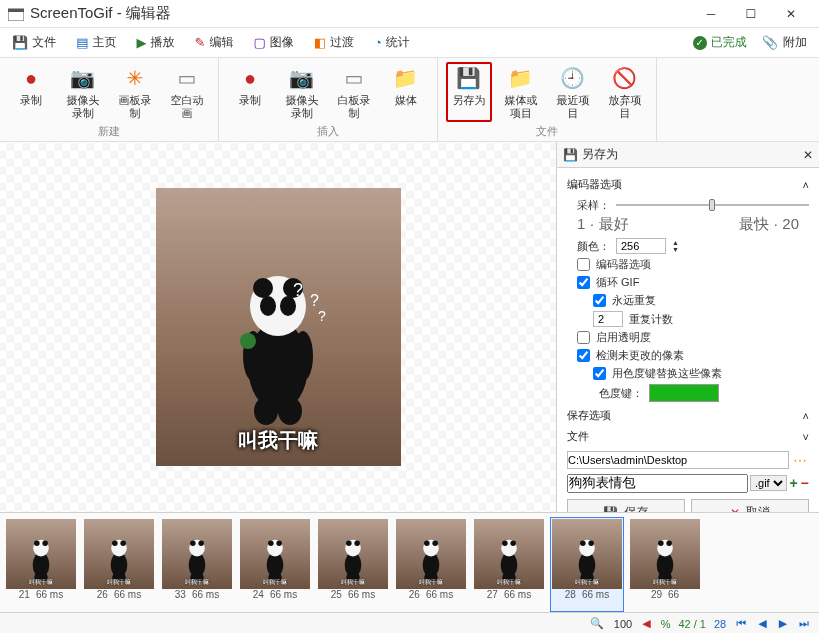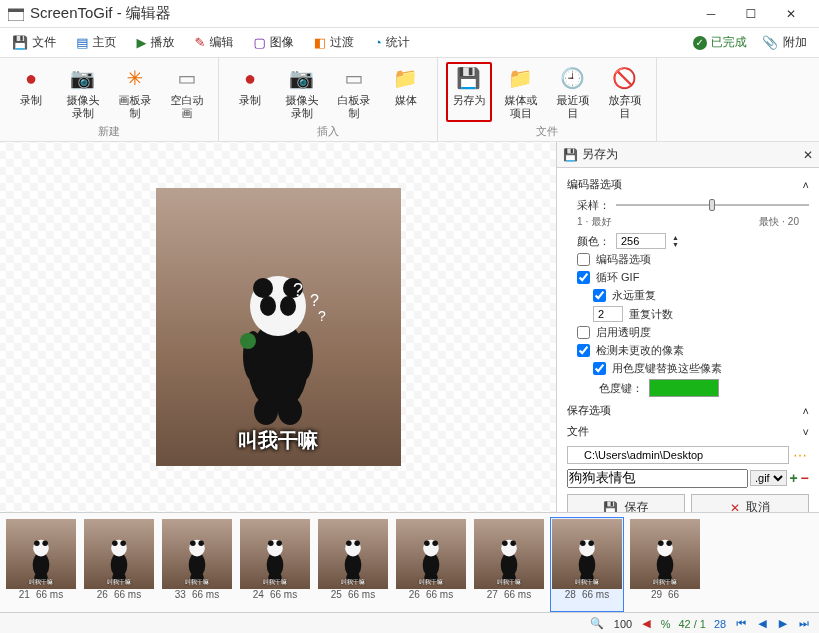--- a/index.html
+++ b/index.html
@@ -43,23 +43,23 @@
 .panel-body { flex: 1; overflow: auto; padding: 6px 10px; font-size: 11px; }
 .section-title { display: flex; align-items: center; justify-content: space-between; font-size: 11px; padding: 3px 0; color: #222; }
 .row { display: flex; align-items: center; gap: 6px; margin: 3px 0 3px 10px; }
 .row input[type=checkbox] { width: 13px; height: 13px; }
 .row input[type=text], .row input[type=number] { border: 1px solid #bbb; padding: 1px 4px; font-size: 11px; }
 .row .numbox { width: 50px; }
 .slider-row { display: flex; align-items: center; gap: 6px; margin: 2px 0 2px 10px; }
 .slider { flex: 1; height: 16px; position: relative; }
 .slider-track { position: absolute; top: 7px; left: 0; right: 0; height: 2px; background: #bbb; }
 .slider-thumb { position: absolute; top: 2px; width: 6px; height: 12px; background: #ddd; border: 1px solid #777; border-radius: 2px; }
-.slider-labels { display: flex; justify-content: space-between; font-size: 10px; color: #666; margin: 0 10px 4px; }
+.slider-labels { display: flex; justify-content: space-between; font-size: 15px; color: #666; margin: 0 10px 4px; }
 .color-swatch { width: 70px; height: 18px; background: #18b418; border: 1px solid #999; }
-.filepath { width: 200px; border: 1px solid #bbb; padding: 2px 16px; font-size: 11px; }
+.filepath { width: 200px; border: 1px solid #bbb; padding: 2px 0; font-size: 11px; }
 .filename-row { display: flex; gap: 2px; align-items: center; margin: 3px 0; }
 .filename-row input { flex: 1; }
 .filename-row select { width: 44px; border: 1px solid #bbb; font-size: 11px; }
 .filebtn { width: 18px; height: 20px; display: flex; align-items: center; justify-content: center; font-size: 14px; cursor: pointer; }
 .action-row { display: flex; gap: 6px; margin-top: 6px; }
 .action-btn { flex: 1; border: 1px solid #bbb; background: #f5f5f5; display: flex; flex-direction: column; align-items: center; padding: 4px; cursor: pointer; }
 .action-btn .top { display: flex; align-items: center; gap: 6px; font-size: 12px; }
 
 
 .timeline { height: 100px; border-top: 1px solid #d0d0d0; display: flex; overflow-x: auto; padding: 4px 4px 0; background: #fafafa; gap: 4px; }

